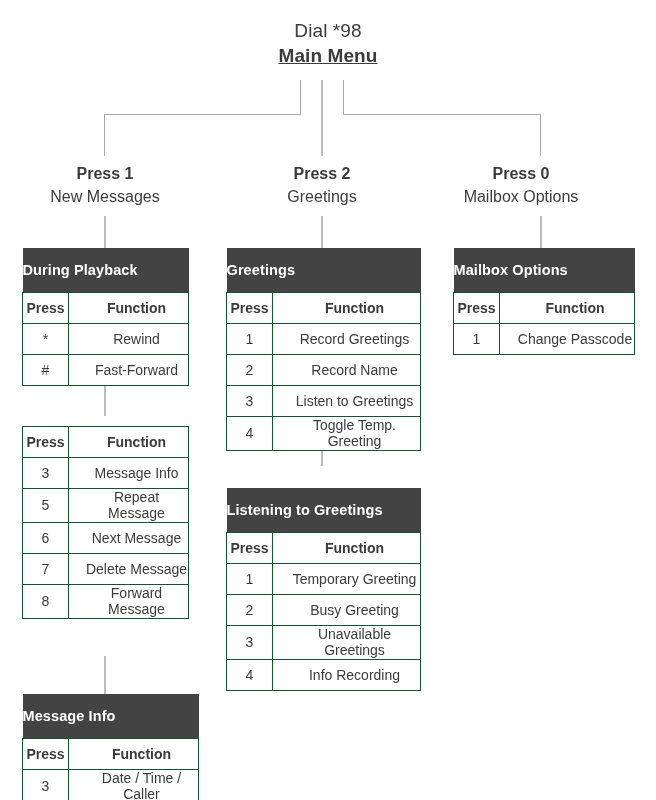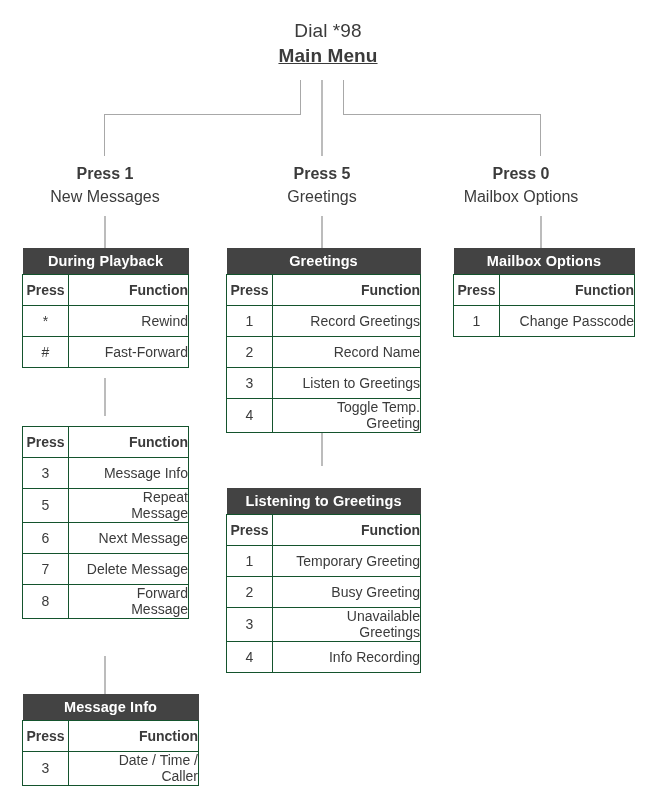--- a/index.html
+++ b/index.html
@@ -84,39 +84,38 @@
     position: absolute;
     border-collapse: collapse;
     background: #ffffff;
     table-layout: fixed;
   }
   .tbl .hdr-cell {
     background: #434343;
     color: #ffffff;
     font-size: 14.5px;
     font-weight: bold;
-    text-align: center;
-    height: 26px;
+    height: 44px;
     padding: 0;
     border: none;
     letter-spacing: 0.1px;
   }
   .tbl td.col-press,
   .tbl td.col-func {
     border: 1px solid #14532d;
     height: 29px;
     font-size: 14px;
     color: #3b3b3b;
     padding: 0 0 1px 0;
   }
   .tbl td.col-press {
     text-align: center;
   }
   .tbl td.col-func {
-    text-align: right;
+    text-align: center;
     padding-left: 16px;
   }
   .tbl tr.subhead td {
     font-weight: bold;
     font-size: 14px;
   }
   .tbl tr.subhead td.col-press {
     text-align: center;
   }
 </style>
@@ -142,21 +141,21 @@
   <div class="line-v thin" style="left:343px; top:80px; height:35px;"></div>
   <div class="line-h" style="left:343px; top:114px; width:198px;"></div>
   <div class="line-v thin" style="left:540px; top:114px; height:42px;"></div>
 
   <div class="branch-label" style="left:-5px; top:163px;">
     <div class="branch-press">Press 1</div>
     <div class="branch-sub">New Messages</div>
   </div>
 
   <div class="branch-label" style="left:212px; top:163px;">
-    <div class="branch-press">Press 5</div>
+    <div class="branch-press">Press 2</div>
     <div class="branch-sub">Greetings</div>
   </div>
 
   <div class="branch-label" style="left:411px; top:163px;">
     <div class="branch-press">Press 0</div>
     <div class="branch-sub">Mailbox Options</div>
   </div>
 
   <div class="line-v" style="left:104px; top:216px; height:32px;"></div>
   <div class="line-v" style="left:321px; top:216px; height:32px;"></div>

